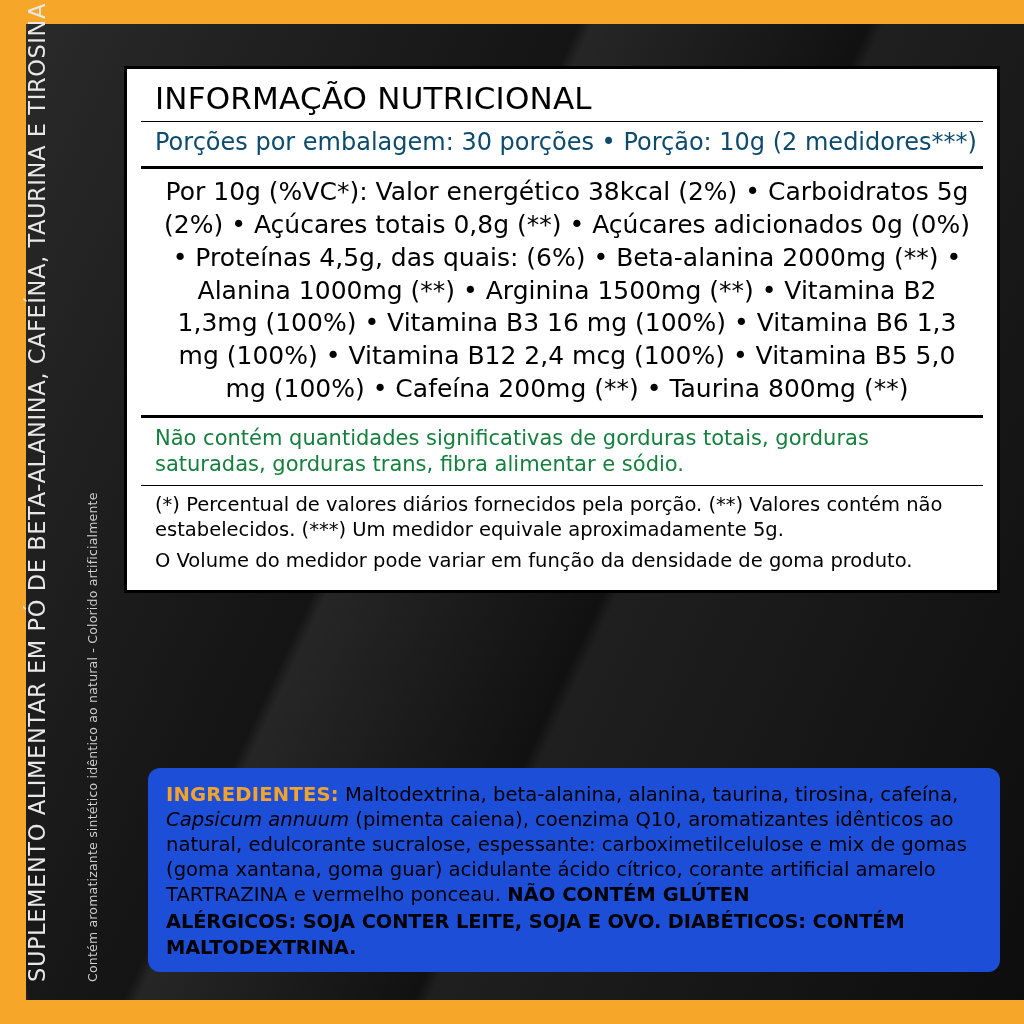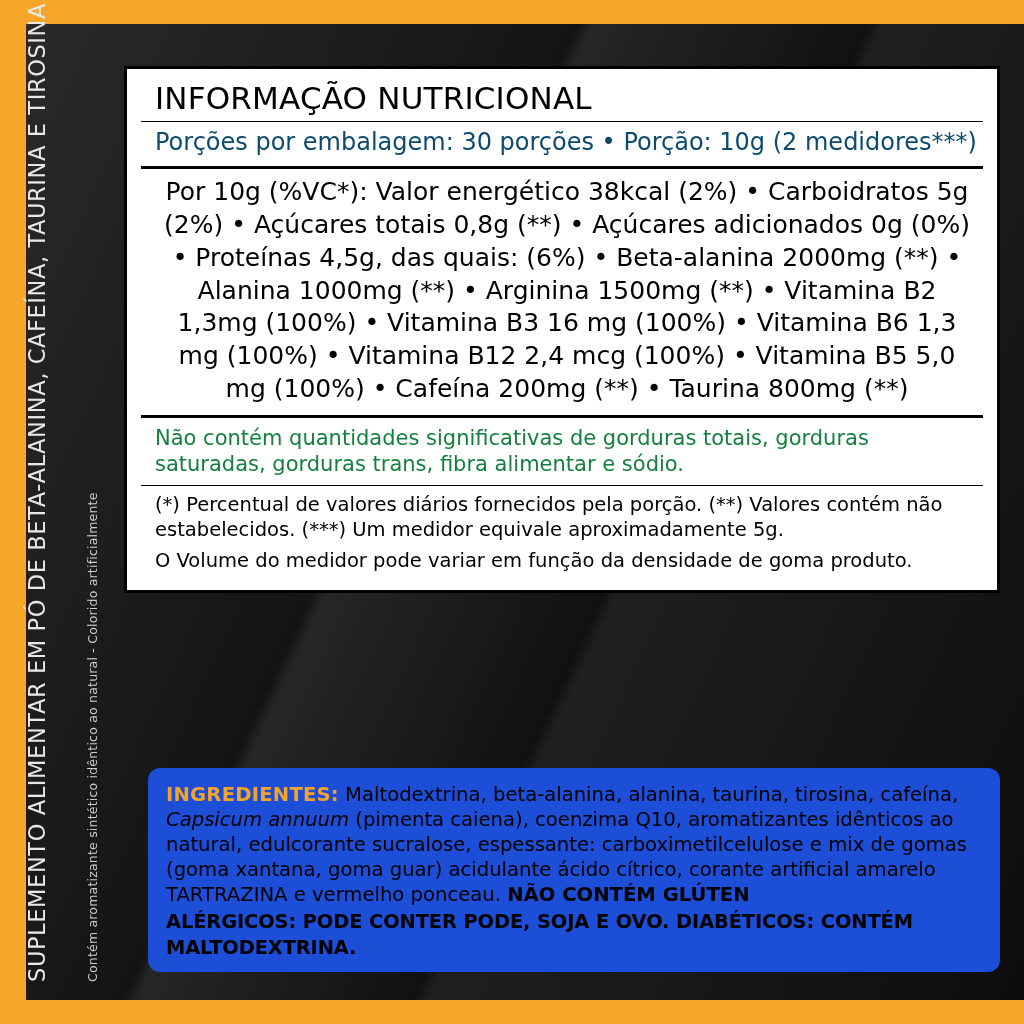--- a/index.html
+++ b/index.html
@@ -204,16 +204,16 @@
     <div class="nut-note">Não contém quantidades significativas de gorduras totais, gorduras saturadas, gorduras trans, fibra alimentar e sódio.</div>
     <div class="rule-thin"></div>
     <div class="nut-foot">(*) Percentual de valores diários fornecidos pela porção. (**) Valores contém não estabelecidos. (***) Um medidor equivale aproximadamente 5g.</div>
     <div class="nut-foot" style="padding-top:0;">O Volume do medidor pode variar em função da densidade de goma produto.</div>
   </div>
 
   <div class="ingredients">
     <div class="ing-text">
       <span class="ing-label">INGREDIENTES:</span><span> Maltodextrina, beta-alanina, alanina, taurina, tirosina, cafeína, </span><span class="ital">Capsicum annuum</span><span> (pimenta caiena), coenzima Q10, aromatizantes idênticos ao natural, edulcorante sucralose, espessante: carboximetilcelulose e mix de gomas (goma xantana, goma guar) acidulante ácido cítrico, corante artificial amarelo TARTRAZINA e vermelho ponceau. </span><span class="bold">NÃO CONTÉM GLÚTEN</span>
     </div>
-    <div class="ing-allerg">ALÉRGICOS: PODE CONTER PODE, SOJA E OVO. DIABÉTICOS: CONTÉM MALTODEXTRINA.</div>
+    <div class="ing-allerg">ALÉRGICOS: SOJA CONTER LEITE, SOJA E OVO. DIABÉTICOS: CONTÉM MALTODEXTRINA.</div>
   </div>
 
 </div>
 
 </body></html>

